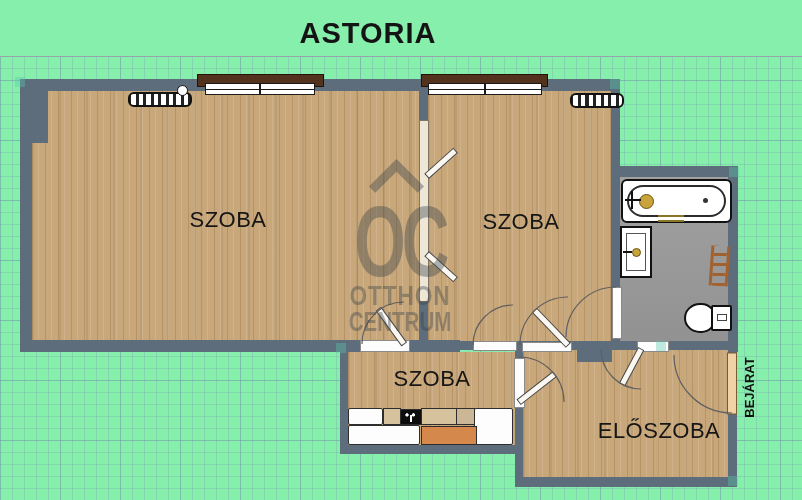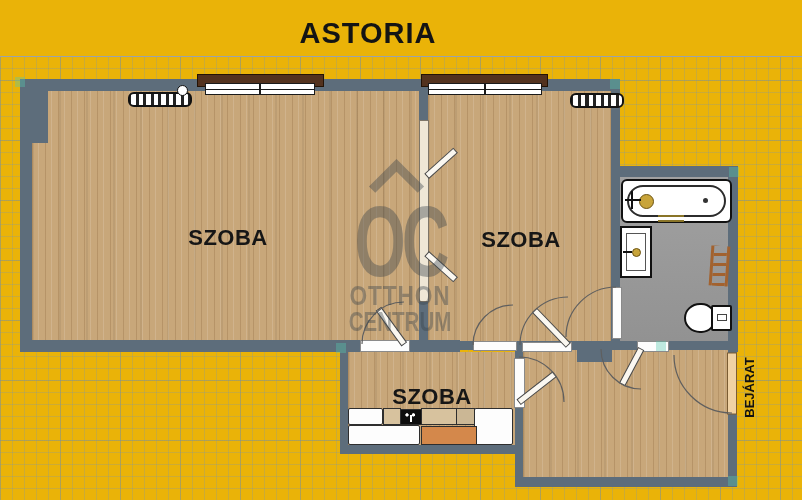--- a/index.html
+++ b/index.html
@@ -1,16 +1,16 @@
 <!DOCTYPE html>
 <html style="--wall: #5d6d7b; --wood: #c8a77a; --tile: #9b9b9b; --sill: #53321e; --beige: #d7c29e; --beige2: #cbb795; --orange: #d4884b; --tan: #f0d2a4; --gold: #c8a43a; --brown: #a2622f;"><head>
 <meta charset="utf-8">
 <style>
   html,body{margin:0;padding:0;background:#fff;}
-  .canvas{position:relative;width:802px;height:500px;background:#eab308;overflow:hidden;
+  .canvas{position:relative;width:802px;height:500px;background:#86efac;overflow:hidden;
           font-family:"Liberation Sans",sans-serif;}
   .grid{position:absolute;left:0;top:56px;width:802px;height:444px;
     border-top:1px solid #9aa3ab;
     background-image:
       repeating-linear-gradient(0deg, rgba(120,150,175,.28) 0 1px, transparent 1px 12px),
       repeating-linear-gradient(90deg, rgba(120,150,175,.28) 0 1px, transparent 1px 12px),
       repeating-linear-gradient(0deg, rgba(100,130,160,.30) 0 1px, transparent 1px 60px),
       repeating-linear-gradient(90deg, rgba(100,130,160,.30) 0 1px, transparent 1px 60px);}
   .title{position:absolute;left:368px;top:33px;transform:translate(-50%,-50%);
          font-size:29px;font-weight:800;letter-spacing:1px;color:#141414;z-index:60;}
@@ -51,22 +51,22 @@
   .k-beige{background:var(--beige,#d7c29e);}
   .k-beige2{background:var(--beige2,#cbb795);}
   .k-orange{background:var(--orange,#d4884b);}
   .k-stove{background:#0d0d0d;
     background-image:radial-gradient(circle at 30% 35%, #fff 1.3px, transparent 2px),
                      radial-gradient(circle at 62% 35%, #fff 1.3px, transparent 2px),
                      linear-gradient(#fff,#fff);
     background-size:100% 100%,100% 100%,2px 7px;background-position:0 0,0 0,center 70%;background-repeat:no-repeat;}
   .doors-svg{position:absolute;left:0;top:0;z-index:40;}
   .teal{position:absolute;width:10px;height:10px;background:rgba(87,199,173,.38);z-index:30;}
-  .room-label{position:absolute;transform:translate(-50%,-50%);font-weight:700;color:#161616;
-    z-index:60;white-space:nowrap;letter-spacing:0.5px;margin-top:18px;}
+  .room-label{position:absolute;transform:translate(-50%,-50%);font-weight:400;color:#161616;
+    z-index:60;white-space:nowrap;letter-spacing:0.5px;}
   .wm{position:absolute;color:rgba(58,68,76,.40);z-index:50;font-weight:700;white-space:nowrap;}
   .wm-roof{position:absolute;left:377px;top:167px;width:30px;height:30px;z-index:50;
     border-top:9px solid rgba(58,68,76,.40);border-right:9px solid rgba(58,68,76,.40);
     transform:rotate(-45deg);}
   .wm-oc{left:400px;top:241px;font-size:100px;letter-spacing:-6px;
     transform:translate(-50%,-50%) scale(.66,1.0);}
   .wm-l1{left:400px;top:296px;font-size:27px;letter-spacing:1px;transform:translate(-50%,-50%) scaleX(.84);}
   .wm-l2{left:400px;top:322px;font-size:27px;transform:translate(-50%,-50%) scaleX(.76);}
   .entry-label{position:absolute;left:735px;top:351px;width:28px;height:72px;display:flex;
     align-items:center;justify-content:center;z-index:60;}
@@ -178,17 +178,18 @@
   </svg>
 
   <div class="wm-roof"></div>
   <div class="wm wm-oc">OC</div>
   <div class="wm wm-l1">OTTHON</div>
   <div class="wm wm-l2">CENTRUM</div>
 
   <div class="room-label" style="left:228px;top:220px;font-size:22px;">SZOBA</div>
   <div class="room-label" style="left:521px;top:222px;font-size:22px;">SZOBA</div>
   <div class="room-label" style="left:432px;top:379px;font-size:22px;">SZOBA</div>
+  <div class="room-label" style="left:659px;top:431px;font-size:22px;">ELŐSZOBA</div>
   <div class="entry-label">
     <span>BEJÁRAT</span>
   </div>
 
 </div>
 
 </body></html>

